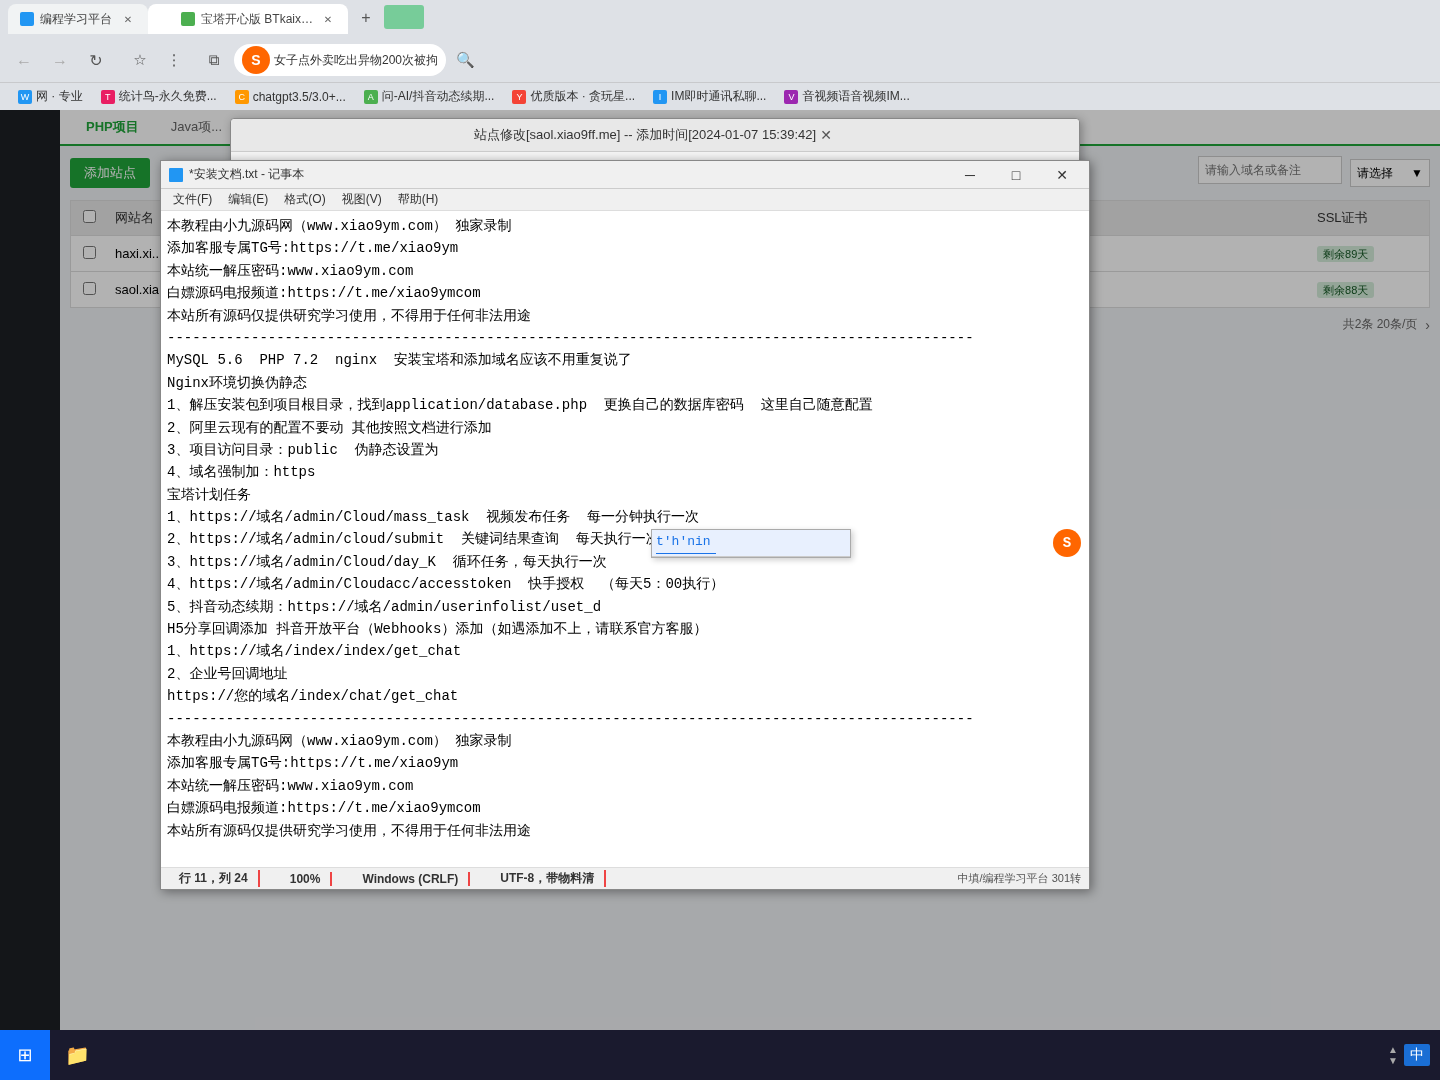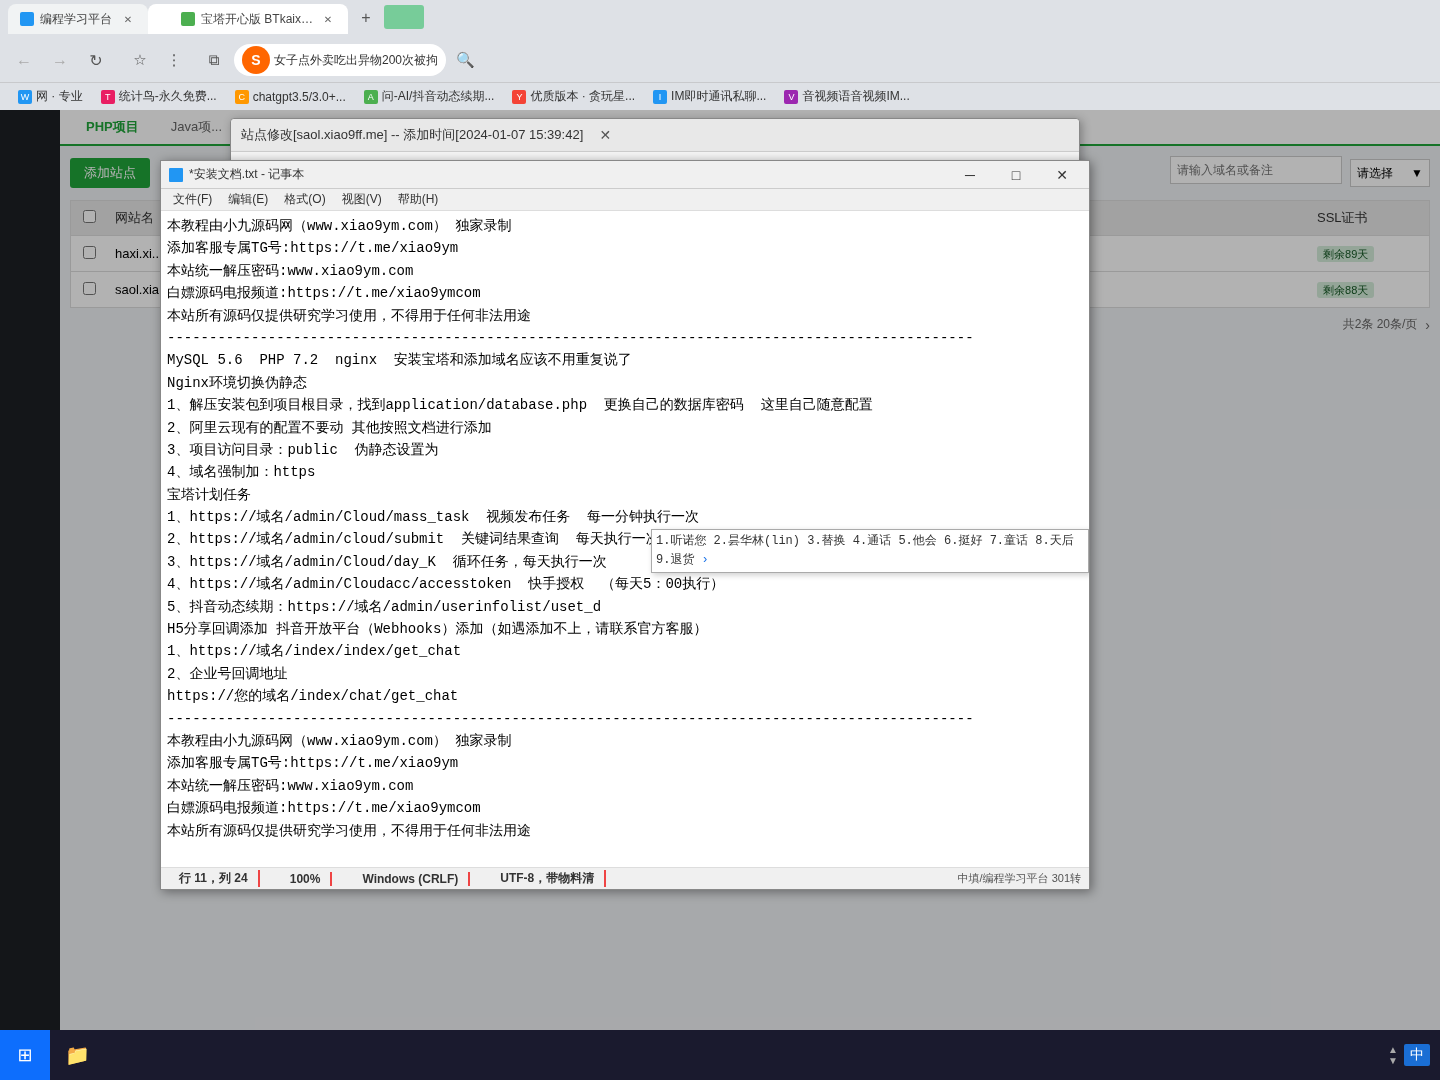--- a/index.html
+++ b/index.html
@@ -230,26 +230,25 @@
       background: #f0f0f0;
       border: 1px solid #888;
       border-radius: 4px;
       box-shadow: 2px 2px 10px rgba(0,0,0,0.3);
       z-index: 20;
     }
 
     .modal-titlebar {
       display: flex;
       align-items: center;
-      justify-content: flex-start;
+      justify-content: center;
       padding: 6px 10px;
       background: #e8e8e8;
       border-bottom: 1px solid #ccc;
       border-radius: 4px 4px 0 0;
-      gap: 12px;
     }
 
     .modal-title {
       font-size: 13px;
       color: #333;
     }
 
     .modal-close {
       width: 20px;
       height: 20px;
@@ -671,21 +670,21 @@
       <div class="bt-top-tabs">
         <div class="bt-tab active">PHP项目</div>
         <div class="bt-tab">Java项...</div>
       </div>
 
       <div class="bt-content-area">
         <div class="bt-toolbar">
           <button class="btn-green">添加站点</button>
 
           <div style="margin-left:auto;display:flex;align-items:center;gap:8px;">
-            <input type="text" class="right-panel-input" style="width: 172px;" placeholder="请输入域名或备注">
+            <input type="text" class="right-panel-input" style="width: 144px;" placeholder="请输入域名或备注">
             <div class="right-panel-select" style="width:80px;">
               <span>请选择</span>
               <span>▼</span>
             </div>
           </div>
         </div>
 
         <div class="bt-table-header">
           <div class="bt-col-check">
             <input type="checkbox" style="">
@@ -787,23 +786,22 @@
 2、企业号回调地址
 https://您的域名/index/chat/get_chat
 ------------------------------------------------------------------------------------------------
 本教程由小九源码网（www.xiao9ym.com） 独家录制
 添加客服专属TG号:https://t.me/xiao9ym
 本站统一解压密码:www.xiao9ym.com
 白嫖源码电报频道:https://t.me/xiao9ymcom
 本站所有源码仅提供研究学习使用，不得用于任何非法用途</div>
 
       <div class="autocomplete-popup">
-        <div class="autocomplete-suggestions">
-          <span>1.听诺您  2.昙华林(lin)  3.替换  4.通话  5.他会  6.挺好  7.童话  8.天后  9.退货</span>
-          <span style="color:#1a73e8;cursor:pointer;"> ›</span>
+        <div class="autocomplete-input">
+          <span class="autocomplete-text">t'h'nin</span>
         </div>
       </div>
 
       <div style="position:absolute;top:318px;right:8px;">
         <div style="width:28px;height:28px;background:#ff6600;border-radius:50%;display:flex;align-items:center;justify-content:center;color:white;font-weight:bold;font-size:14px;">S</div>
       </div>
     </div>
 
     <div class="notepad-statusbar">
       <div class="status-section">行 11，列 24</div>

